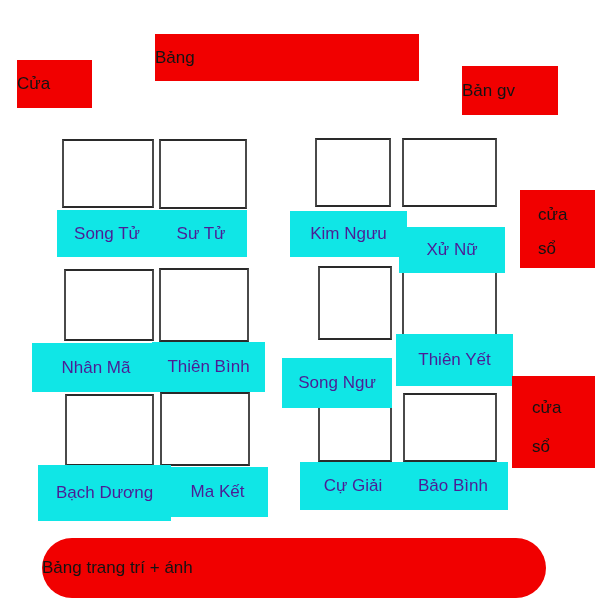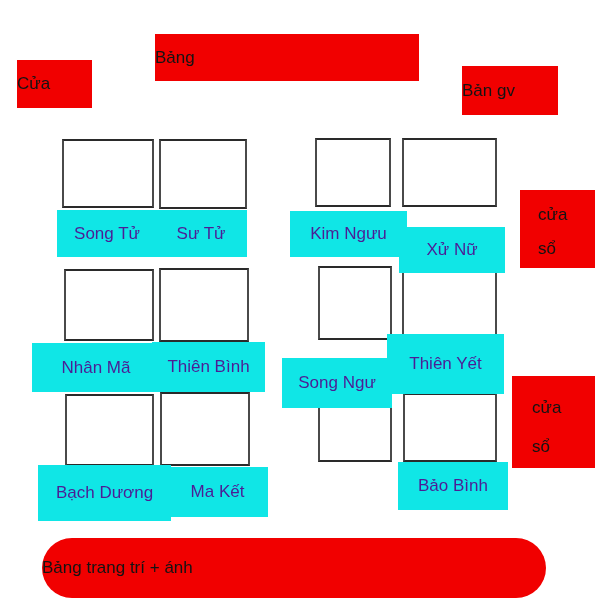--- a/index.html
+++ b/index.html
@@ -115,27 +115,30 @@
 
   <div class="seat" style="left:32px;  top:343px; width:128px; height:49px;">
       <span>Nhân Mã</span>
     </div>
   <div class="seat" style="left:152px; top:342px; width:113px; height:50px;">
       <span>Thiên Bình</span>
     </div>
   <div class="seat" style="left:282px; top:338px; width:110px; height:50px;margin-top:20px;">
       <span>Song Ngư</span>
     </div>
-  <div class="seat" style="left:387px; top:334px; width:117px; height:60px;align-items:center;">
+  <div class="seat" style="left:396px; top:334px; width:117px; height:52px;align-items:center;">
       <span>Thiên Yết</span>
     </div>
 
   <div class="seat" style="left:38px;  top:465px; width:133px; height:56px;">
       <span>Bạch Dương</span>
     </div>
   <div class="seat" style="left:167px; top:467px; width:101px; height:50px;align-items:center;">
       <span>Ma Kết</span>
     </div>
+  <div class="seat" style="left:300px; top:462px; width:106px; height:48px;">
+      <span>Cự Giải</span>
+    </div>
   <div class="seat" style="left:398px; top:462px; width:110px; height:48px;">
       <span>Bảo Bình</span>
     </div>
 
 </div>
 
 </body></html>

